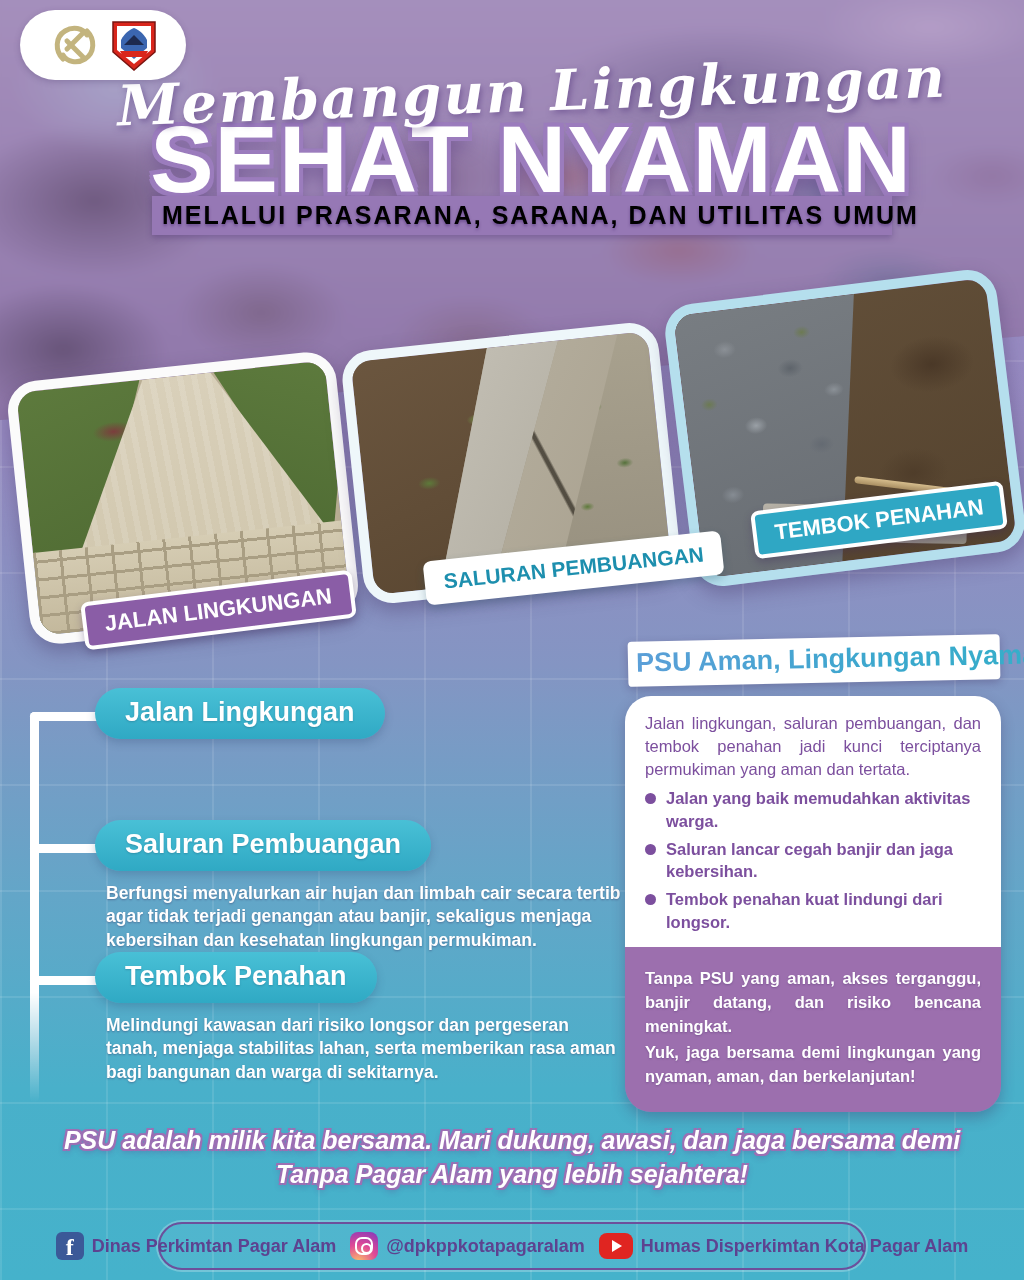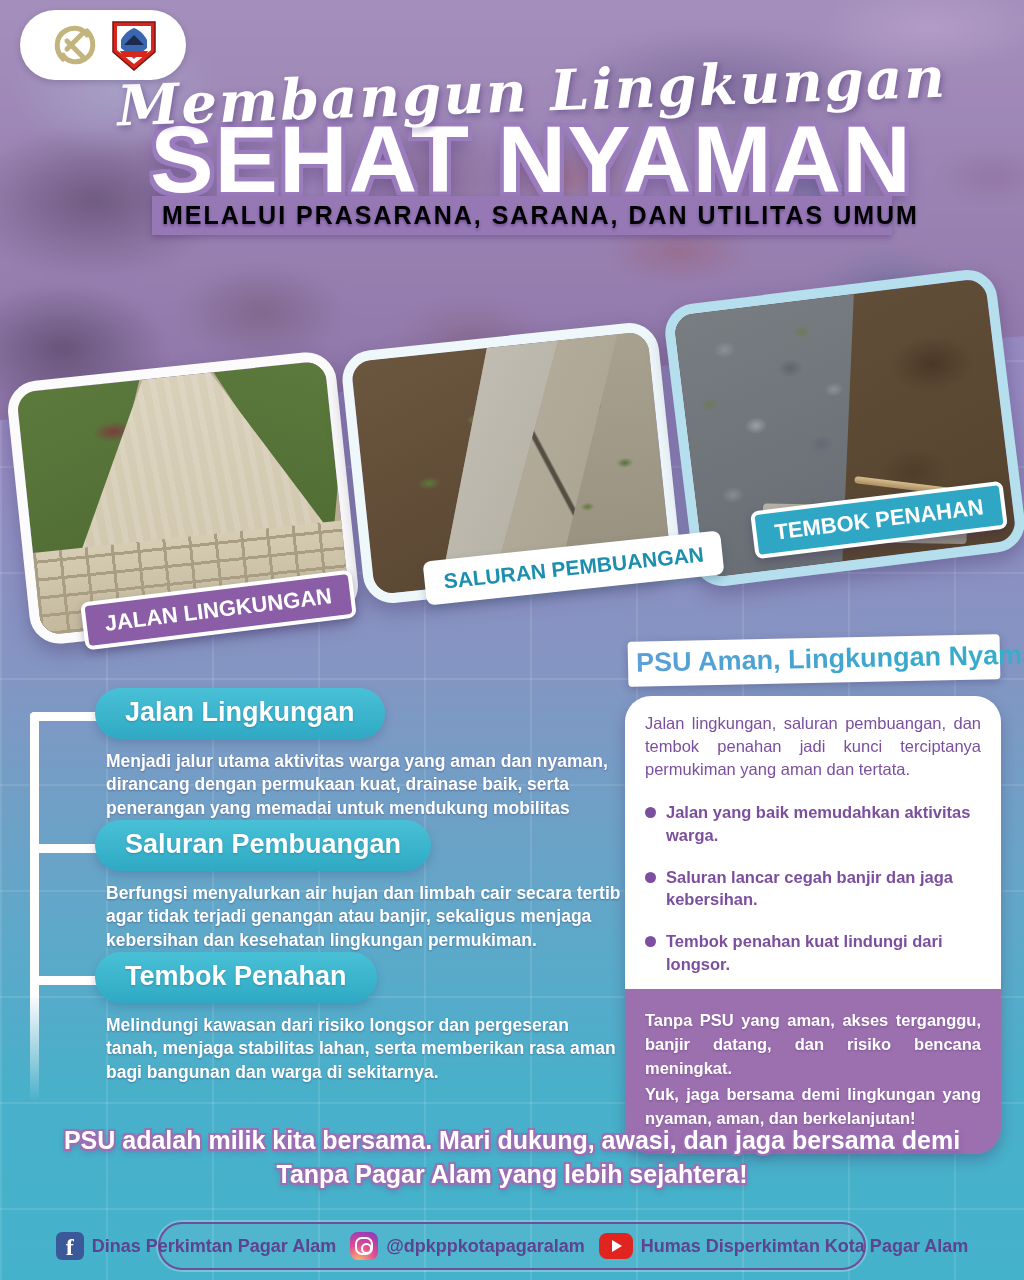--- a/index.html
+++ b/index.html
@@ -156,31 +156,31 @@
   .psu-heading { position:absolute; left:628px; top:638px; width:372px; z-index:4; background:#fff;
     transform:rotate(-1.2deg); border-radius:4px; padding:6px 8px 8px; text-align:center;
     box-shadow:0 3px 8px rgba(60,40,90,.3); }
   .psu-heading span { font-size:27px; font-weight:bold; white-space:nowrap;
     background:linear-gradient(90deg,#5b9fd8 0%, #3aa8cd 60%, #35b0c9 100%);
     -webkit-background-clip:text; background-clip:text; color:transparent; }
   .right-card { position:absolute; left:625px; top:696px; width:376px; z-index:4; border-radius:26px;
     overflow:hidden; box-shadow:0 6px 14px rgba(60,40,90,.3); }
   .right-card-white { background:#fff; padding:16px 20px 14px; }
   .right-intro { color:#7c4f9e; font-weight:normal; font-size:16.5px; line-height:1.4; text-align:justify; }
-  .bullet-row { display:flex; gap:10px; margin-top:20px; }
+  .bullet-row { display:flex; gap:10px; margin-top:6px; }
   .bullet-dot { width:11px; height:11px; border-radius:50%; background:#7c4f9e; margin-top:6px; flex:0 0 auto; }
   .bullet-text { color:#7c4f9e; font-weight:bold; font-size:16.5px; line-height:1.35; }
   .right-card-purple { background:#9c6fae; padding:20px 20px 24px; }
   .warning-text { color:#fff; font-weight:bold; font-size:16.5px; line-height:1.45; text-align:justify;
     text-shadow:0 1px 2px rgba(70,40,100,.35); }
   .warning-text + .warning-text { margin-top:2px; }
 
   
   .tagline { position:absolute; left:0; right:0; top:1124px; z-index:4; text-align:center;
-    font-weight:bold; font-size:25px; color:#fff; line-height:1.35;
+    font-style:italic; font-weight:bold; font-size:25px; color:#fff; line-height:1.35;
     text-shadow:-2px -2px 0 #9c6fb4, 2px -2px 0 #9c6fb4, -2px 2px 0 #9c6fb4, 2px 2px 0 #9c6fb4, 0 3px 6px rgba(90,50,130,.45); }
 
   
   .footer-pill { position:absolute; left:158px; top:1222px; width:708px; height:48px; z-index:4;
     border:2px solid #6d4f9b; border-radius:26px; display:flex; align-items:center; justify-content:center;
     gap:14px; background:rgba(255,255,255,.06); box-shadow:0 0 0 2px rgba(255,255,255,.25); }
   .social-item { display:flex; align-items:center; gap:8px; }
   .social-label { color:#5d4390; font-size:18px; font-weight:bold; white-space:nowrap; }
   .fb-icon { width:28px; height:28px; border-radius:6px; background:#3b5998; color:#fff; font-weight:bold;
     font-family:"Liberation Serif", serif; font-size:24px; display:flex; align-items:flex-end; justify-content:center; line-height:1.05; }
@@ -259,21 +259,20 @@
   <div class="photo-badge badge-jalan">JALAN LINGKUNGAN</div>
   <div class="photo-badge badge-saluran">SALURAN PEMBUANGAN</div>
   <div class="photo-badge badge-tembok">TEMBOK PENAHAN</div>
 
   <div class="bracket-v"></div>
   <div class="bracket-stub stub1"></div>
   <div class="bracket-stub stub2"></div>
   <div class="bracket-stub stub3"></div>
 
   <div class="section-pill pill1">Jalan Lingkungan</div>
-  <div class="section-body body1">Menjadi jalur utama aktivitas warga yang aman dan nyaman, dirancang dengan permukaan kuat, drainase baik, serta penerangan yang memadai untuk mendukung mobilitas</div>
   <div class="section-pill pill2">Saluran Pembuangan</div>
   <div class="section-body body2">Berfungsi menyalurkan air hujan dan limbah cair secara tertib agar tidak terjadi genangan atau banjir, sekaligus menjaga kebersihan dan kesehatan lingkungan permukiman.</div>
   <div class="section-pill pill3">Tembok Penahan</div>
   <div class="section-body body3">Melindungi kawasan dari risiko longsor dan pergeseran tanah, menjaga stabilitas lahan, serta memberikan rasa aman bagi bangunan dan warga di sekitarnya.</div>
 
   <div class="psu-heading">
     <span>PSU Aman, Lingkungan Nyaman!</span>
   </div>
   <div class="right-card">
     <div class="right-card-white">

